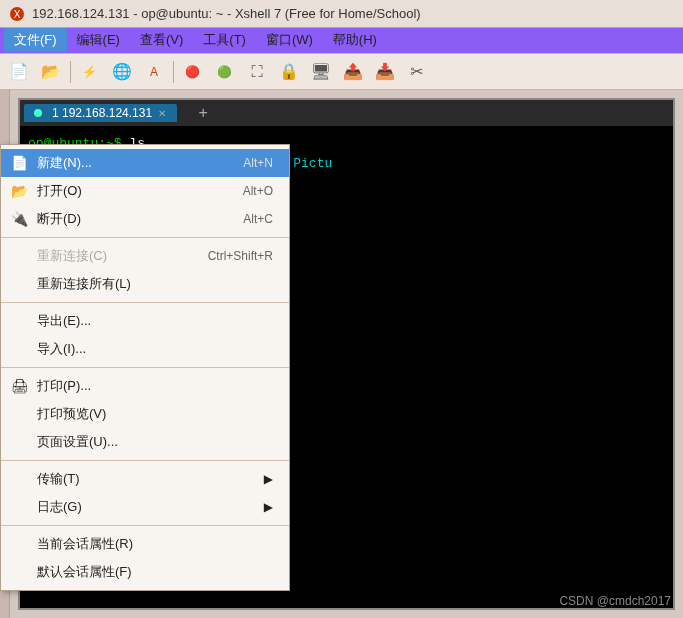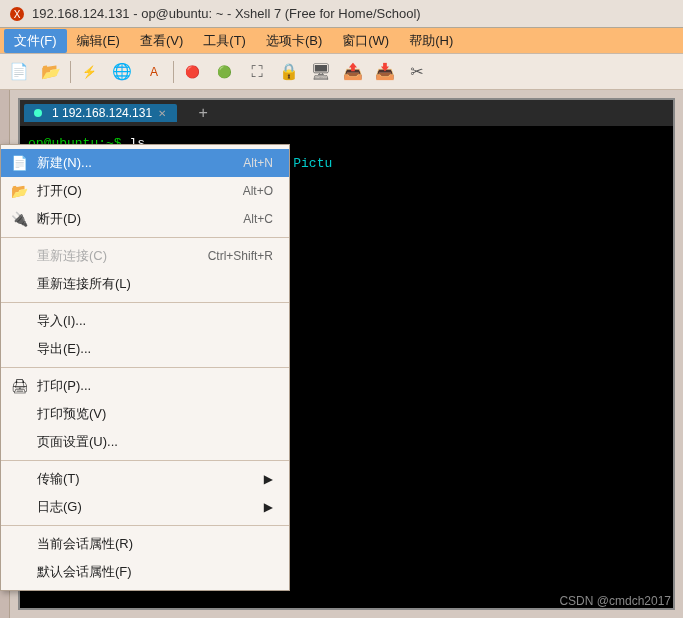--- a/index.html
+++ b/index.html
@@ -27,24 +27,24 @@
     .title-bar .app-icon {
       width: 18px;
       height: 18px;
       margin-right: 6px;
       display: flex; align-items: center; justify-content: center;
     }
     .title-bar-text { flex: 1; }
 
     
     .menu-bar {
-      background: #fdba74;
+      background: #8b5cf6;
       height: 26px;
       display: flex;
-      align-items: center;
+      align-items: flex-start;
       padding: 0 4px;
       border-bottom: 1px solid #c8b8a8;
     }
     .menu-item {
       padding: 3px 10px;
       cursor: pointer;
       color: #222;
       border-radius: 2px;
       font-size: 13px;
       white-space: nowrap;
@@ -227,21 +227,20 @@
     </svg>
   </div>
   <span class="title-bar-text">192.168.124.131 - op@ubuntu: ~ - Xshell 7 (Free for Home/School)</span>
 </div>
 
 <div class="menu-bar">
   <div class="menu-item active">文件(F)</div>
   <div class="menu-item">编辑(E)</div>
   <div class="menu-item">查看(V)</div>
   <div class="menu-item">工具(T)</div>
-  <div class="menu-item">选项卡(B)</div>
   <div class="menu-item">窗口(W)</div>
   <div class="menu-item">帮助(H)</div>
 </div>
 
 <div class="toolbar">
   <div class="tb-btn">📄</div>
   <div class="tb-btn">📂</div>
   <div class="tb-sep"></div>
   <div class="tb-btn" style="font-size:12px;">⚡</div>
   <div class="tb-btn">🌐</div>
@@ -319,25 +318,25 @@
       <span class="shortcut">Ctrl+Shift+R</span>
     </div>
 
     <div class="dd-item">
       <span>重新连接所有(L)</span>
     </div>
     <div class="dd-sep"></div>
 
 
     <div class="dd-item">
+      <span>导出(E)...</span>
+    </div>
+
+    <div class="dd-item">
       <span>导入(I)...</span>
-    </div>
-
-    <div class="dd-item">
-      <span>导出(E)...</span>
     </div>
     <div class="dd-sep"></div>
 
     <div class="dd-item">
       <span class="item-icon">🖨</span>
       <span>打印(P)...</span>
     </div>
 
     <div class="dd-item">
       <span>打印预览(V)</span>

